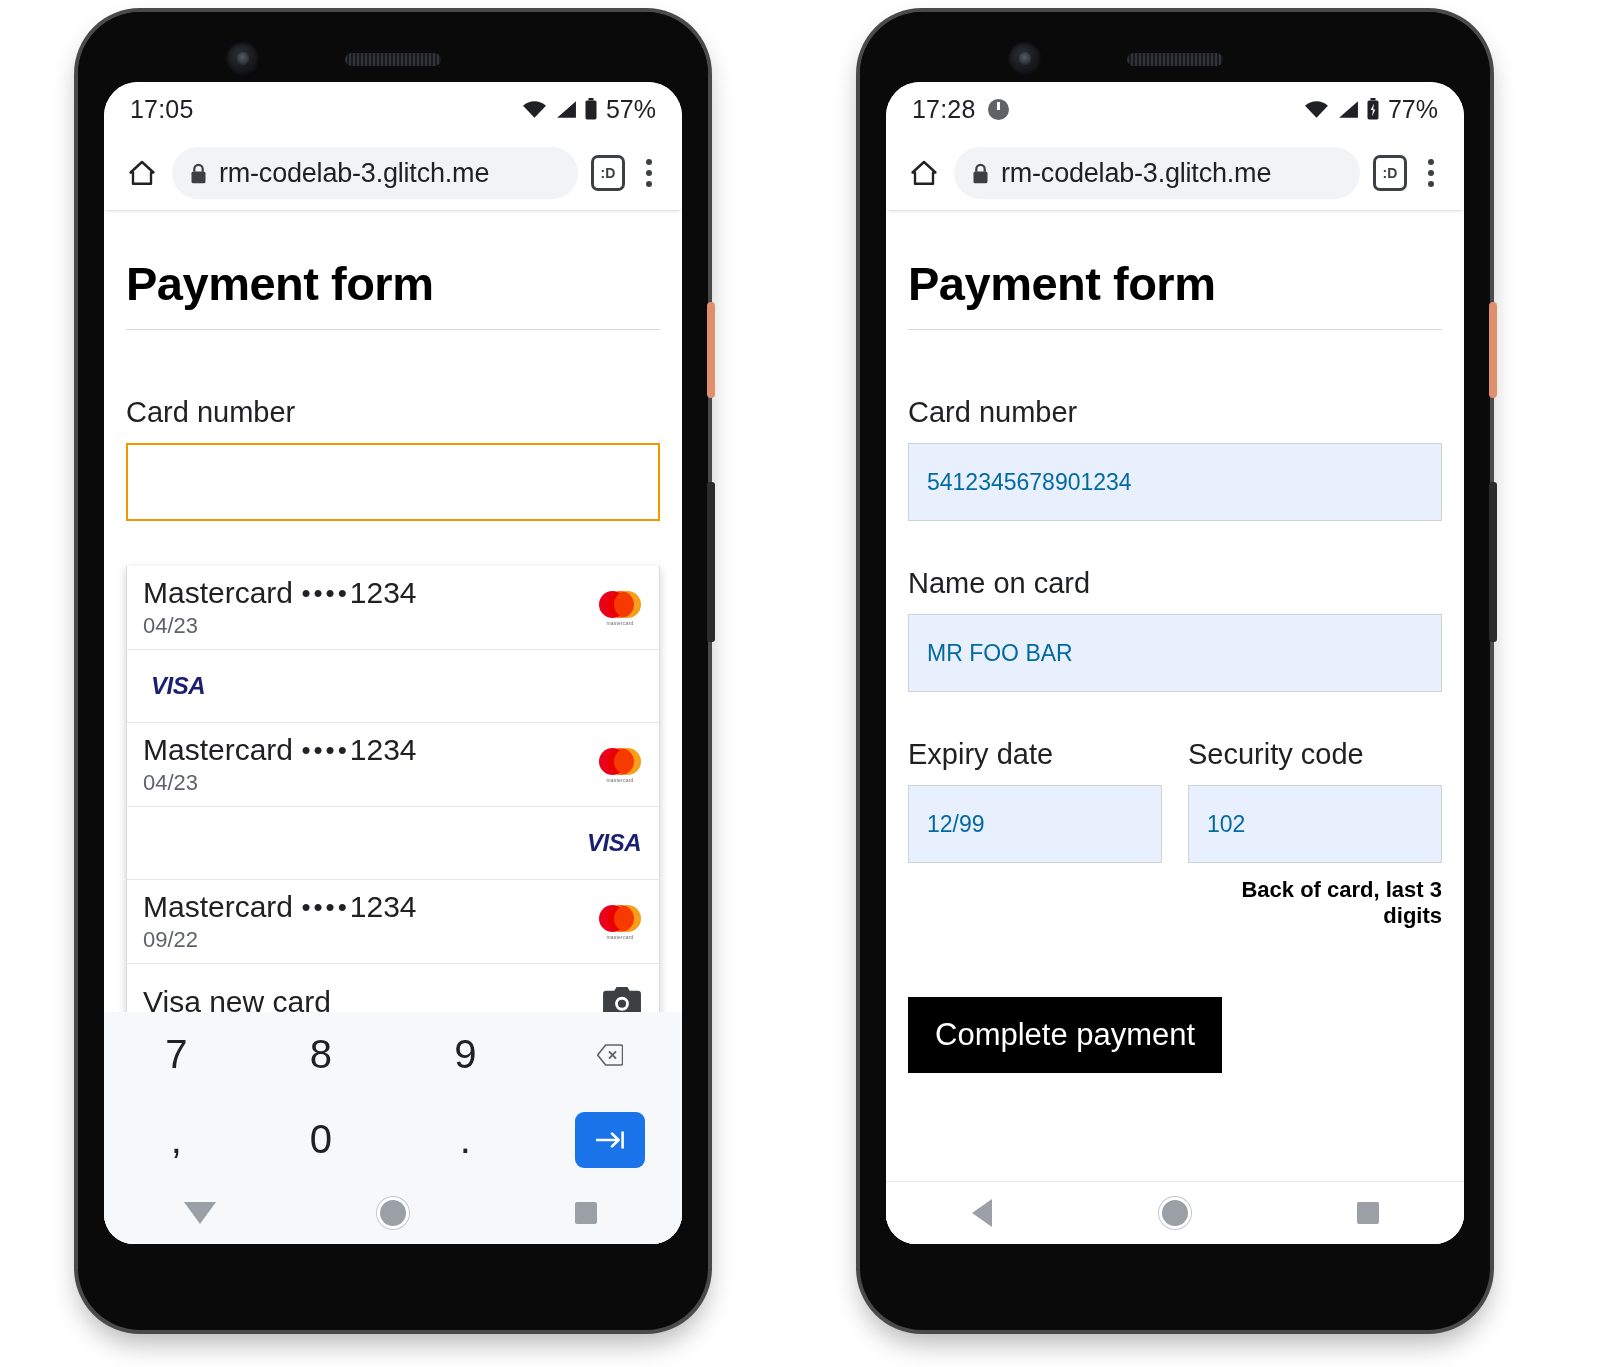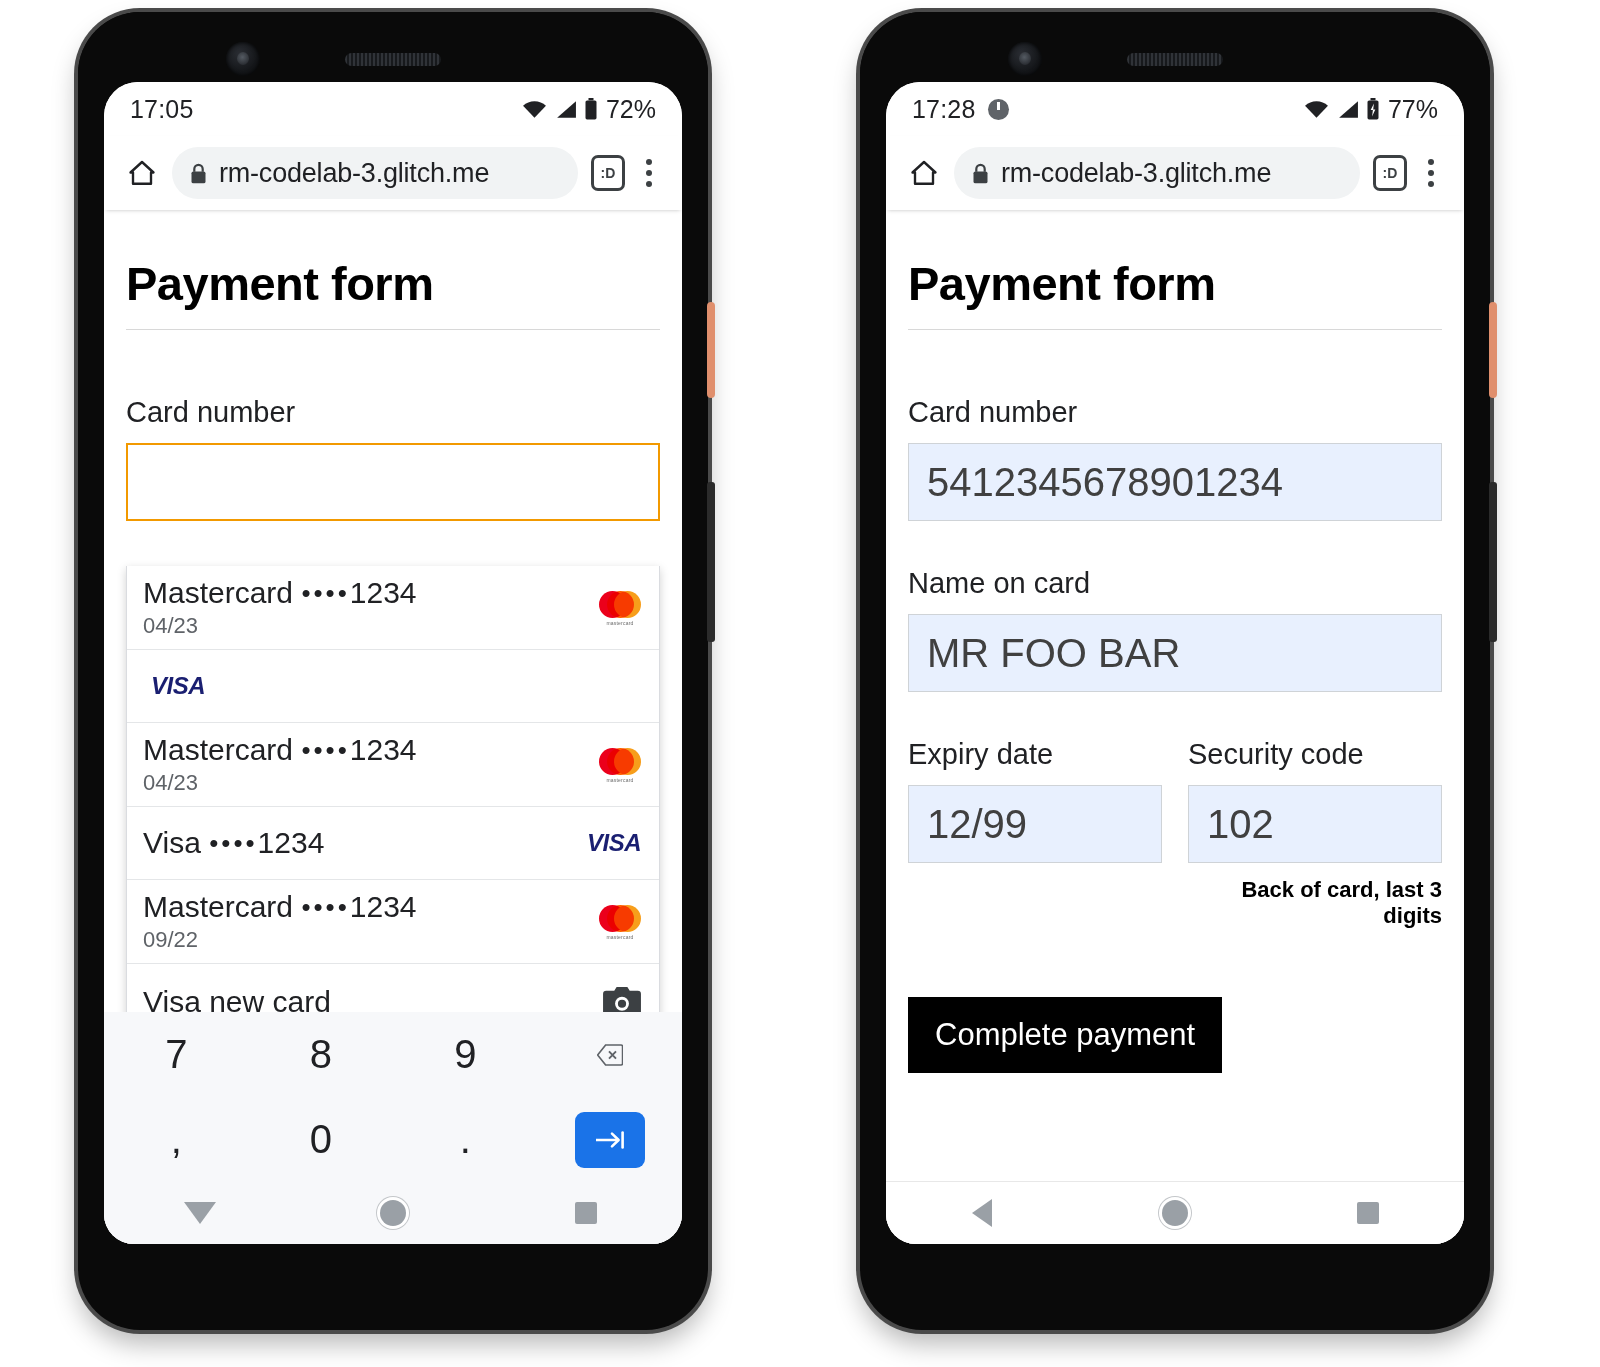--- a/index.html
+++ b/index.html
@@ -56,21 +56,21 @@
   .tb-menu{width:34px;height:40px;display:flex;flex-direction:column;align-items:center;justify-content:center;gap:5px;}
   .tb-menu i{width:6px;height:6px;border-radius:50%;background:#3c4043;display:block;}
 
   
   .page{padding:0 22px;background:#fff;position:relative;height:calc(100% - 128px);}
   .page-title{font-size:47px;font-weight:bold;color:#000;margin:46px 0 18px;letter-spacing:-.5px;}
   .rule{height:1px;background:#d8d8d8;margin-bottom:66px;}
 
   .field-label{font-size:29px;color:#202124;margin-bottom:14px;}
   .input{height:78px;border:1px solid #cfd3d7;background:#e8f0fe;display:flex;align-items:center;
-         padding:0 18px;font-size:40px;color:#404040;box-sizing:border-box;}
+         padding:0 18px;font-size:23px;color:#0369a1;box-sizing:border-box;}
   .input.focused{background:#fff;border:2px solid #f29900;}
   .gap{height:46px;}
 
   .two-col{display:flex;gap:26px;}
   .two-col > div{flex:1;}
   .hint{font-size:22px;font-weight:bold;color:#000;text-align:right;margin-top:14px;}
 
   .cta{margin-top:68px;display:inline-flex;align-items:center;justify-content:center;background:#000;color:#fff;
        font-size:31px;padding:0 26px;height:74px;border:1px solid #000;}
 
@@ -137,21 +137,21 @@
           <svg class="ico-wifi" viewBox="0 0 24 18">
             <path d="M12 17 L1 5.5 A16 16 0 0 1 23 5.5 Z" fill="#202124"></path>
           </svg>
           <svg class="ico-signal" viewBox="0 0 22 18">
             <path d="M21 1 L21 17 L3 17 Z" fill="#202124"></path>
           </svg>
           <svg class="ico-batt" viewBox="0 0 13 22">
             <rect x="4" y="0" width="5" height="2.4" fill="#202124"></rect>
             <rect x="1" y="2.4" width="11" height="19" rx="1.6" fill="#202124"></rect>
           </svg>
-          <span class="st-pct">72%</span>
+          <span class="st-pct">57%</span>
         </div>
       </div>
 
       <div class="toolbar">
         <div class="tb-home">
           <svg width="30" height="30" viewBox="0 0 24 24">
               <path d="M12 3.2 L21.2 11.6 L19.2 11.6 L19.2 20.6 L4.8 20.6 L4.8 11.6 L2.8 11.6 Z" fill="none" stroke="#202124" stroke-width="1.9" stroke-linejoin="round"></path>
             </svg>
         </div>
         <div class="omnibox">
@@ -218,24 +218,20 @@
                     <i class="r"></i>
                     <i class="y"></i>
                     <i class="o"></i>
                     <b>mastercard</b>
                   </div>
               </div>
             </div>
 
             <div class="dd-row">
               <div class="dd-main">
-                <div class="dd-title">
-                  <span>Visa</span>
-                  <span class="dd-dots">••••</span><span>1234</span>
-                </div>
               </div>
               <div class="dd-art">
                   <span class="visa">VISA</span>
                 </div>
             </div>
 
             <div class="dd-row">
               <div class="dd-main">
                 <div class="dd-title">
                   <span>Mastercard</span>

